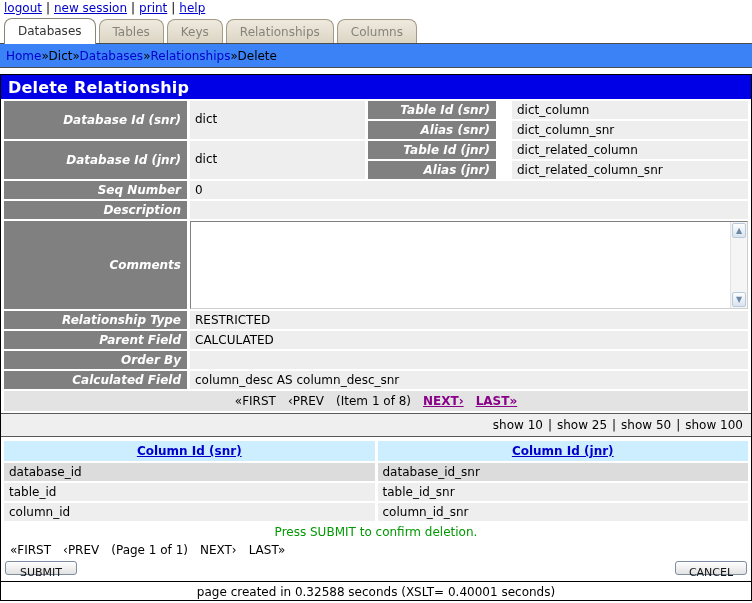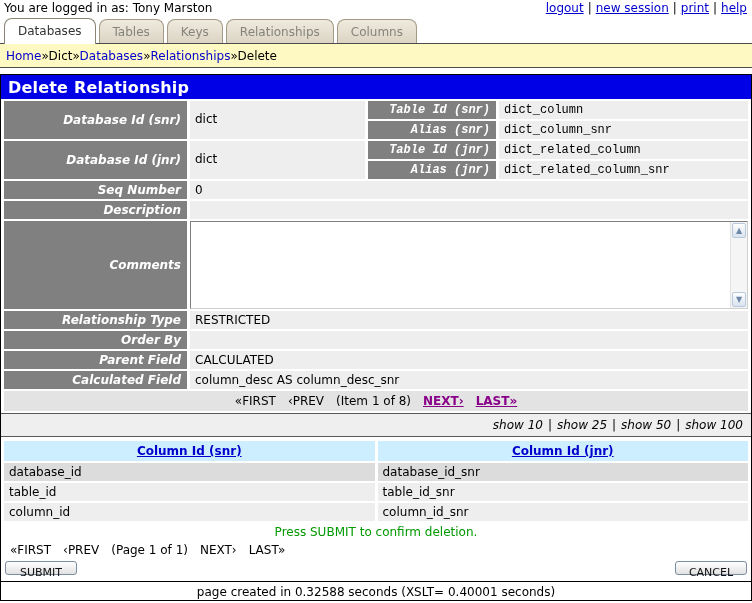--- a/index.html
+++ b/index.html
@@ -24,21 +24,21 @@
     border:1px solid #a39b85; border-bottom:none; border-radius:8px 8px 0 0;
     position:relative; white-space:nowrap;
   }
   .tab.active {
     background:#fff; color:#333; border-color:#8a8572;
     margin-bottom:-1px; padding-bottom:6px; z-index:3;
   }
 
   
   .breadcrumb {
-    background:#fef9c3; border-top:1px solid #4d4d4d; border-bottom:1px solid #4d4d4d;
+    background:#3b82f6; border-top:1px solid #4d4d4d; border-bottom:1px solid #4d4d4d;
     padding:5px 6px; height:25px; position:relative; z-index:1;
   }
   .breadcrumb a { color:#0000cc; cursor:pointer; text-decoration:none; }
   .breadcrumb .bc-plain { color:#000; }
   .breadcrumb .bc-sep { color:#000; }
 
   
   .main { margin-top:6px; border:1px solid #000; background:#fff; }
 
   .title-bar {
@@ -52,21 +52,21 @@
   .frow { display:flex; gap:3px; margin-bottom:2px; }
   .lbl {
     flex:0 0 183px; background:#808080; color:#fff; font-weight:bold; font-style:italic;
     text-align:right; padding:2px 6px; display:flex; align-items:center; justify-content:flex-end;
     min-height:18px;
   }
   .val { background:#eee; padding:2px 5px; display:flex; align-items:center; min-height:18px; }
   .flex1 { flex:1; }
   .val-mid { flex:0 0 175px; align-items:flex-start; padding-top:11px; }
   .rcol { flex:1; display:flex; flex-direction:column; gap:2px; }
-  .subrow { display:flex; gap:3px; flex:1;font-family:Liberation Mono, monospace; }
+  .subrow { display:flex; gap:16px; flex:1; }
   .rlbl {
     flex:0 0 128px; background:#808080; color:#fff; font-weight:bold; font-style:italic;
     text-align:right; padding:2px 6px; display:flex; align-items:center; justify-content:flex-end;
   }
   .subrow .val { flex:1; }
   .tall { min-height:38px; }
 
   
   .frow-comments { height:88px; }
   .ta-wrap {
@@ -87,21 +87,21 @@
   
   .itemnav { background:#e3e3e3; text-align:center; padding:3px 0; min-height:19px; }
   .itemnav .seg { margin:0 6px; }
   .plink { color:#880088; font-weight:bold; text-decoration:underline; cursor:pointer; margin:0 6px; }
 
   
   .showrow {
     border-top:1px solid #595959; border-bottom:1px solid #595959;
     background:#efefef; text-align:right; padding:4px 8px; height:24px;
   }
-  .showrow a { color:#000; text-decoration:none; cursor:pointer;font-style:italic; }
+  .showrow a { color:#000; text-decoration:none; cursor:pointer; }
   .showrow .sep { margin:0 5px; }
 
   
   .grid-head { display:flex; gap:3px; margin:2px 0; }
   .gh {
     flex:1; background:#cceeff; text-align:center; padding:3px 16px; min-height:20px;
   }
   .gh a { color:#0000cc; font-weight:bold; text-decoration:underline; cursor:pointer; }
   .grow { display:flex; gap:3px; margin-bottom:2px; }
   .grow > div { flex:1; padding:2px 5px; min-height:18px; }
@@ -121,21 +121,20 @@
   }
 
   .footer { border-top:1px solid #000; text-align:center; padding:3px 0; height:19px; }
 </style>
 </head>
 <body>
 
 <div class="screen">
 
   <div class="topbar">
-    <span>You are logged in as: Tony Marston</span>
     <span class="toplinks">
       <a>logout</a><span class="sep">|</span><a>new session</a><span class="sep">|</span><a>print</a><span class="sep">|</span><a>help</a>
     </span>
   </div>
 
   <div class="tabbar">
     <div class="tab active">Databases</div>
     <div class="tab">Tables</div>
     <div class="tab">Keys</div>
     <div class="tab">Relationships</div>
@@ -201,27 +200,27 @@
           </div>
         </div>
       </div>
 
       <div class="frow">
         <div class="lbl">Relationship Type</div>
         <div class="val flex1">RESTRICTED</div>
       </div>
 
       <div class="frow">
+        <div class="lbl">Parent Field</div>
+        <div class="val flex1">CALCULATED</div>
+      </div>
+
+      <div class="frow">
         <div class="lbl">Order By</div>
         <div class="val flex1"></div>
-      </div>
-
-      <div class="frow">
-        <div class="lbl">Parent Field</div>
-        <div class="val flex1">CALCULATED</div>
       </div>
 
       <div class="frow">
         <div class="lbl">Calculated Field</div>
         <div class="val flex1">column_desc AS column_desc_snr</div>
       </div>
 
       <div class="itemnav">
         <span class="seg">«FIRST</span><span class="seg">‹PREV</span><span class="seg">(Item 1 of 8)</span><a class="plink">NEXT›</a><a class="plink">LAST»</a>
       </div>

